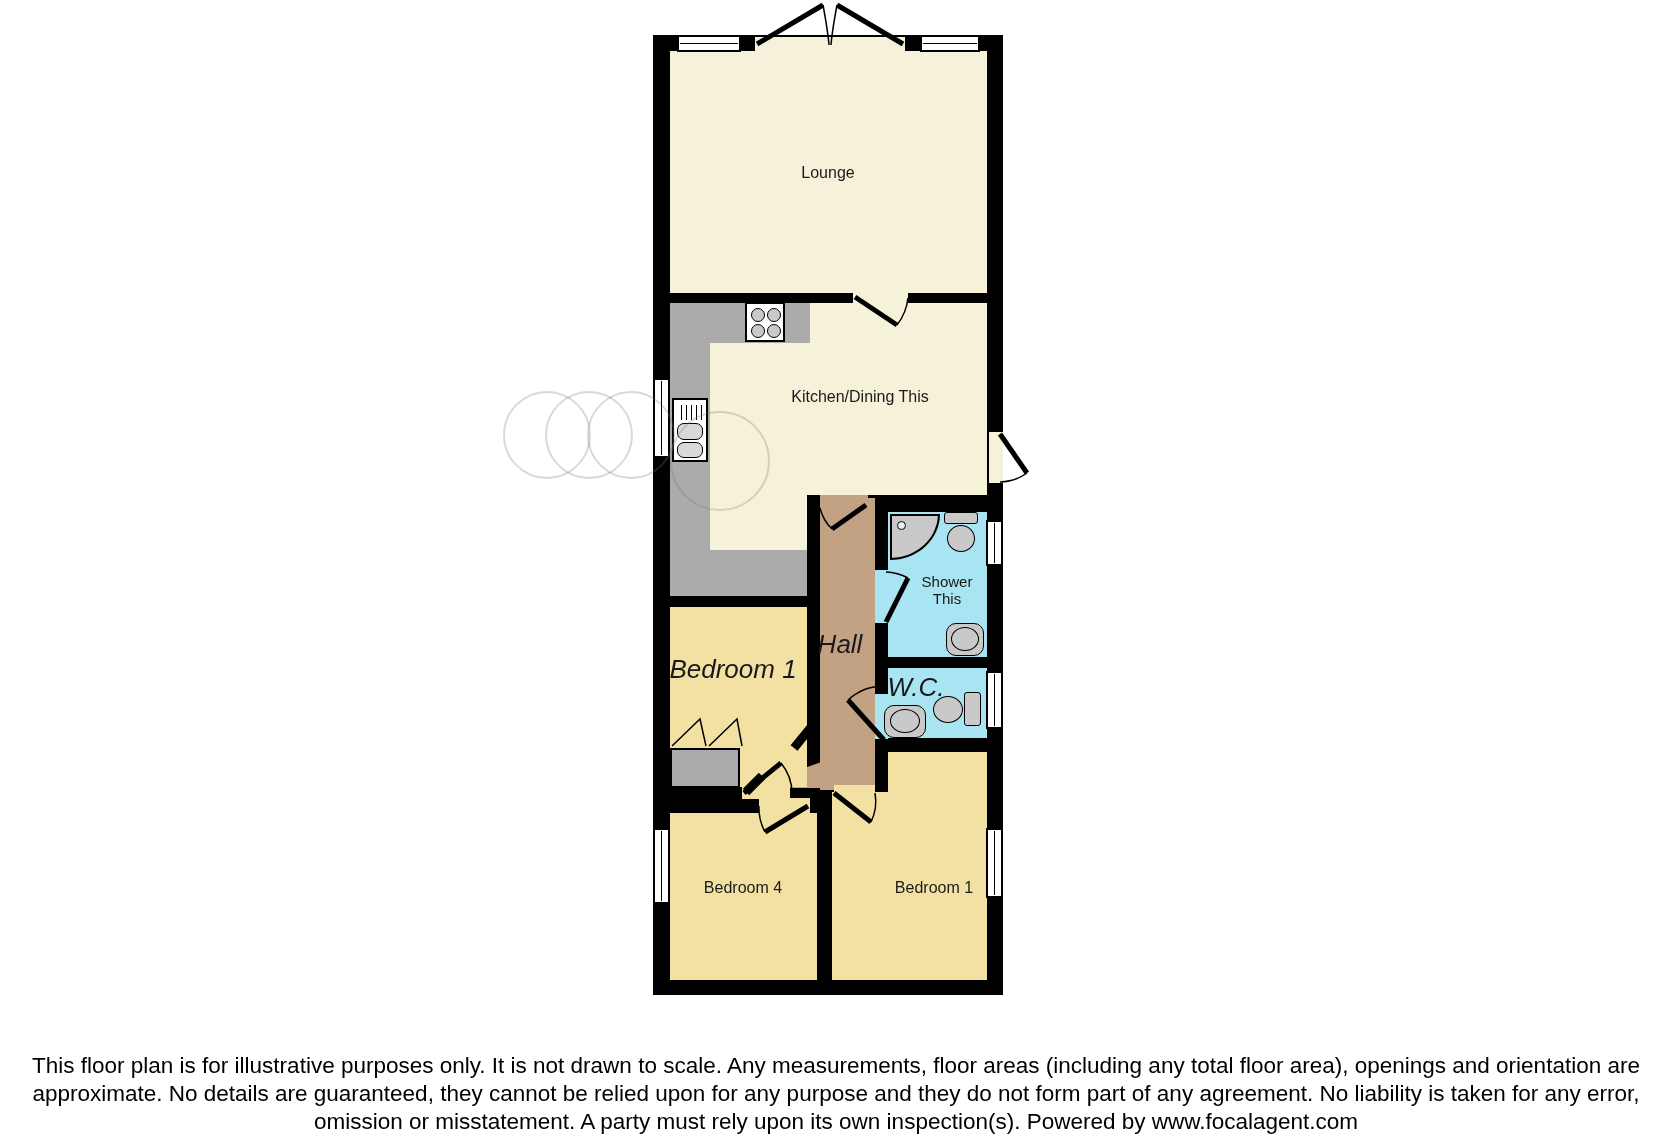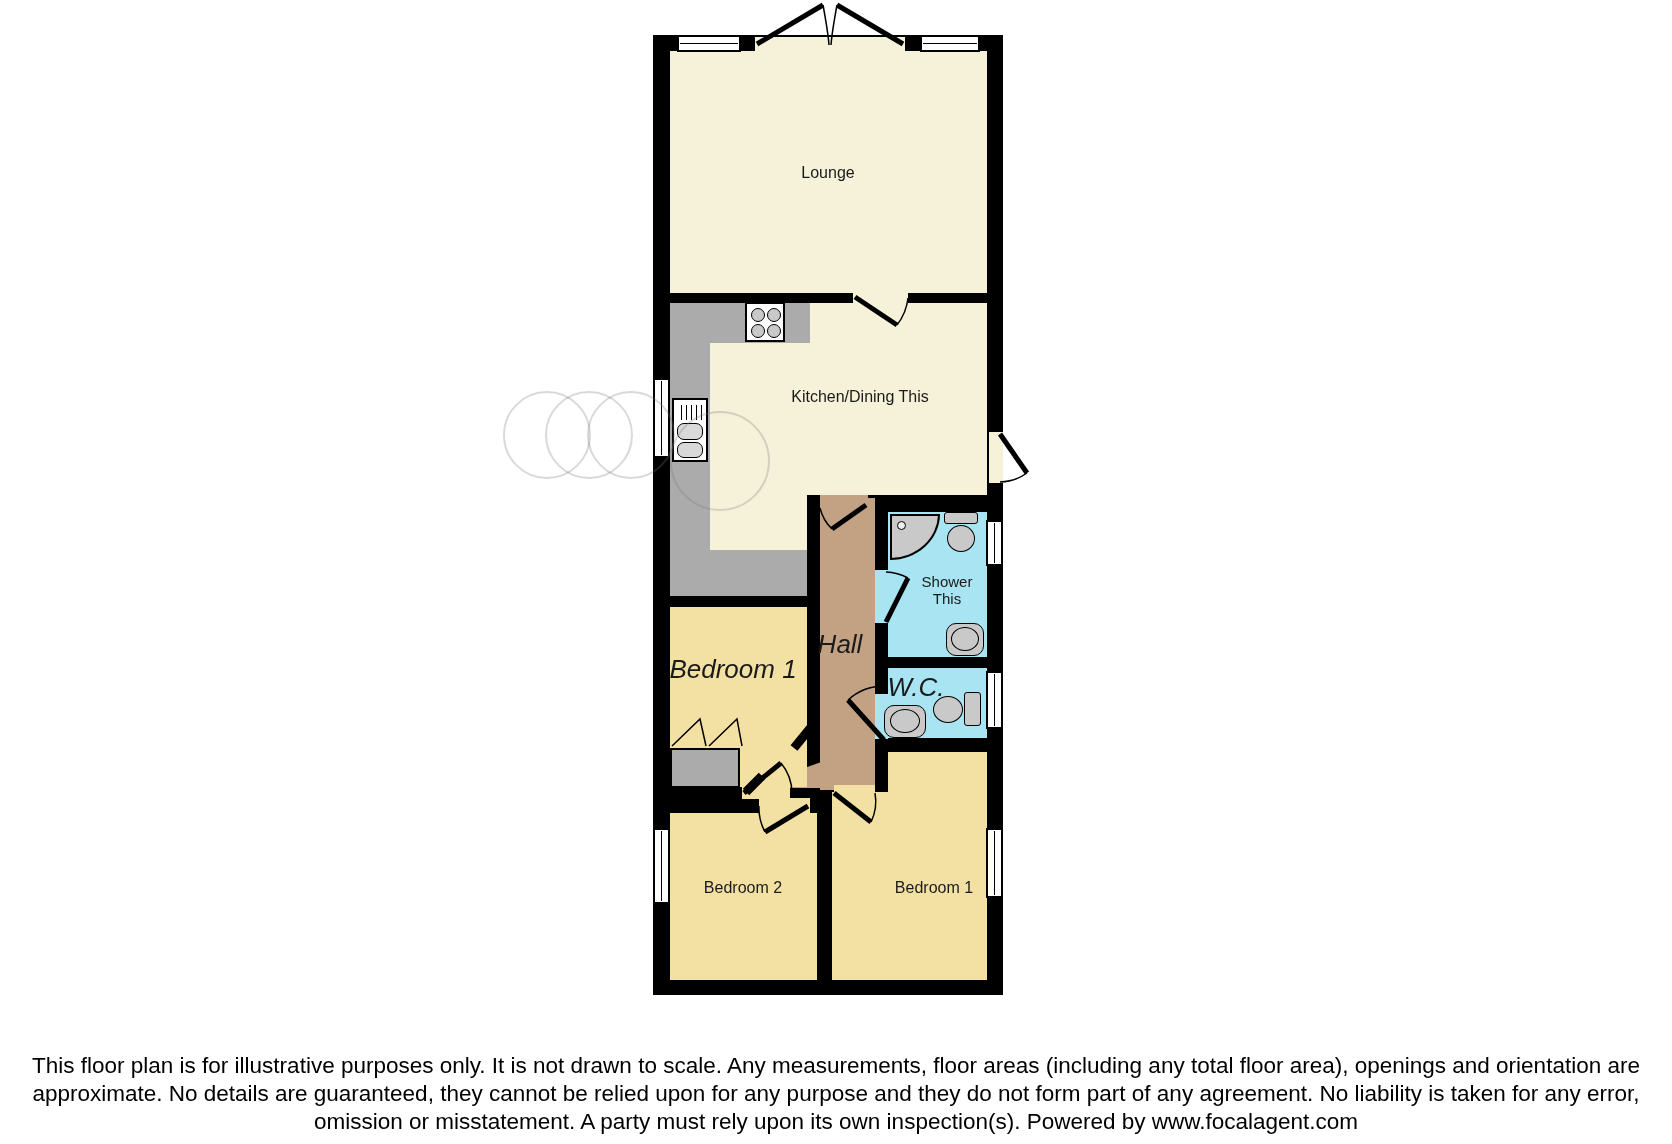--- a/index.html
+++ b/index.html
@@ -164,18 +164,18 @@
   <div class="wm-circle" style="left:545px;top:391px;width:84px;height:84px;"></div>
   <div class="wm-circle" style="left:587px;top:391px;width:84px;height:84px;"></div>
   <div class="wm-circle" style="left:670px;top:411px;width:96px;height:96px;"></div>
 
   <div class="lbl lbl-big" style="left:828px;top:173px;">Lounge</div>
   <div class="lbl lbl-big" style="left:860px;top:397px;">Kitchen/Dining This</div>
   <div class="lbl lbl-sm" style="left:947px;top:590px;">Shower This</div>
   <div class="lbl lbl-mid" style="left:840px;top:644px;">Hall</div>
   <div class="lbl lbl-mid" style="left:733px;top:669px;">Bedroom 1</div>
   <div class="lbl lbl-mid" style="left:916px;top:687px;">W.C.</div>
-  <div class="lbl lbl-big" style="left:743px;top:888px;">Bedroom 2</div>
+  <div class="lbl lbl-big" style="left:743px;top:888px;">Bedroom 4</div>
   <div class="lbl lbl-big" style="left:906px;top:888px;margin-left:28px;">Bedroom 1</div>
 
   <div class="footer">This floor plan is for illustrative purposes only. It is not drawn to scale. Any measurements, floor areas (including any total floor area), openings and orientation are approximate. No details are guaranteed, they cannot be relied upon for any purpose and they do not form part of any agreement. No liability is taken for any error, omission or misstatement. A party must rely upon its own inspection(s). Powered by www.focalagent.com</div>
 
 </div>
 
 </body></html>

